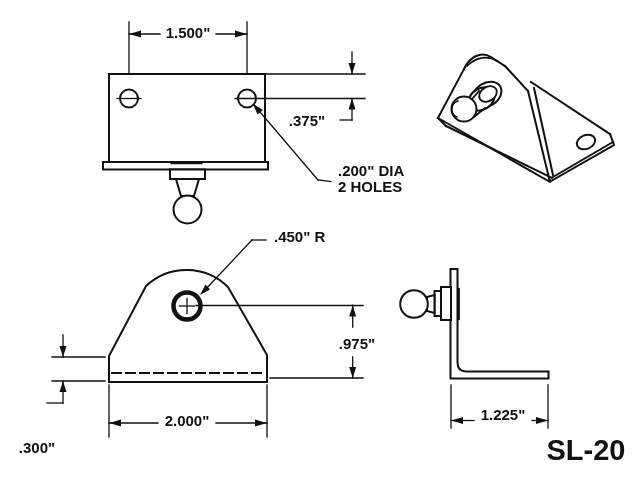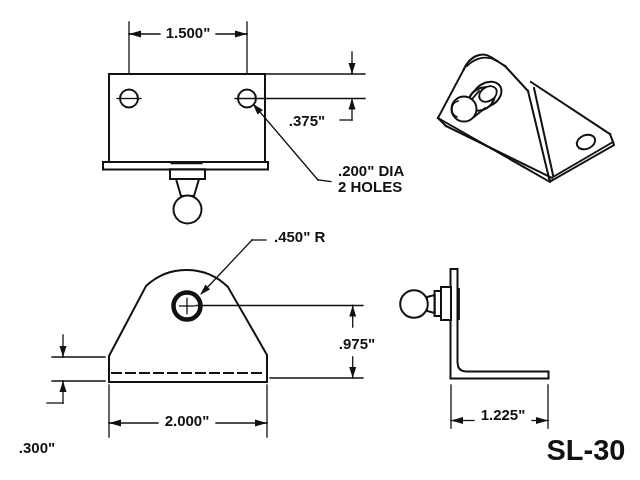--- a/index.html
+++ b/index.html
@@ -157,15 +157,15 @@
   <div class="dim-label left-anchor" style="left:274px;top:237px;">.450" R</div>
 
   <div class="dim-label" style="left:357px;top:344px;">.975"</div>
 
   <div class="dim-label" style="left:187px;top:421px;">2.000"</div>
 
   <div class="dim-label" style="left:37px;top:447.5px;">.300"</div>
 
   <div class="dim-label" style="left:503px;top:414.5px;">1.225"</div>
 
-  <div class="part-label" style="left:586px;top:450px;">SL-30</div>
+  <div class="part-label" style="left:586px;top:450px;">SL-20</div>
 
 </div>
 
 </body></html>

